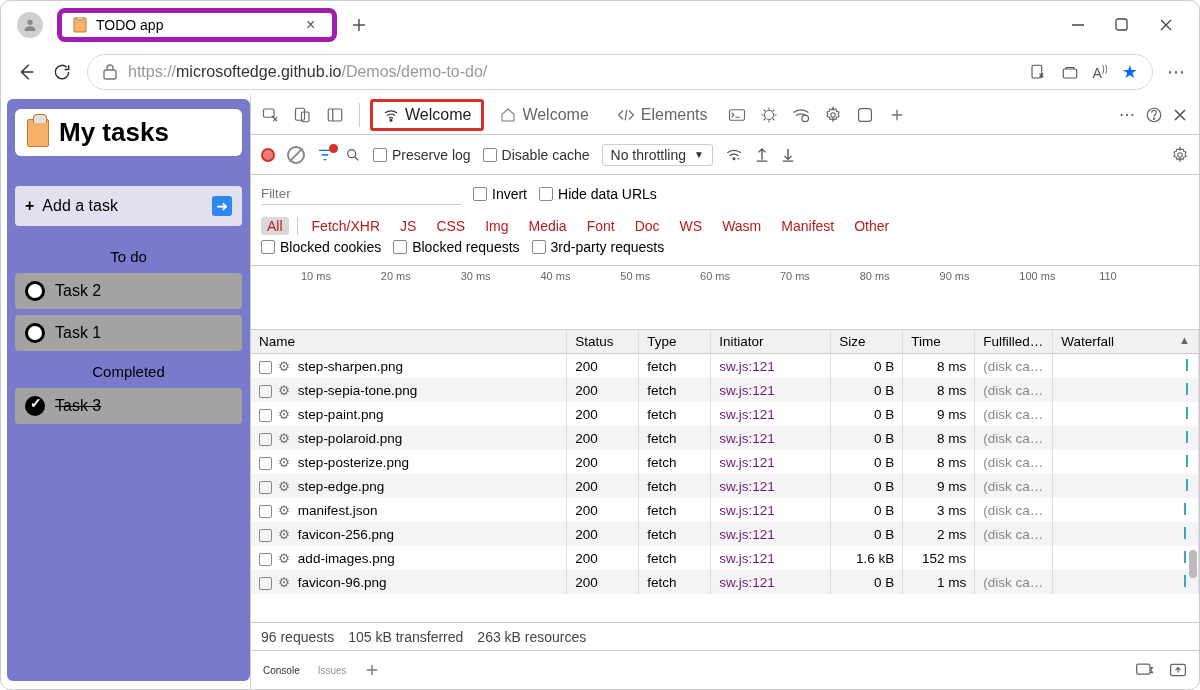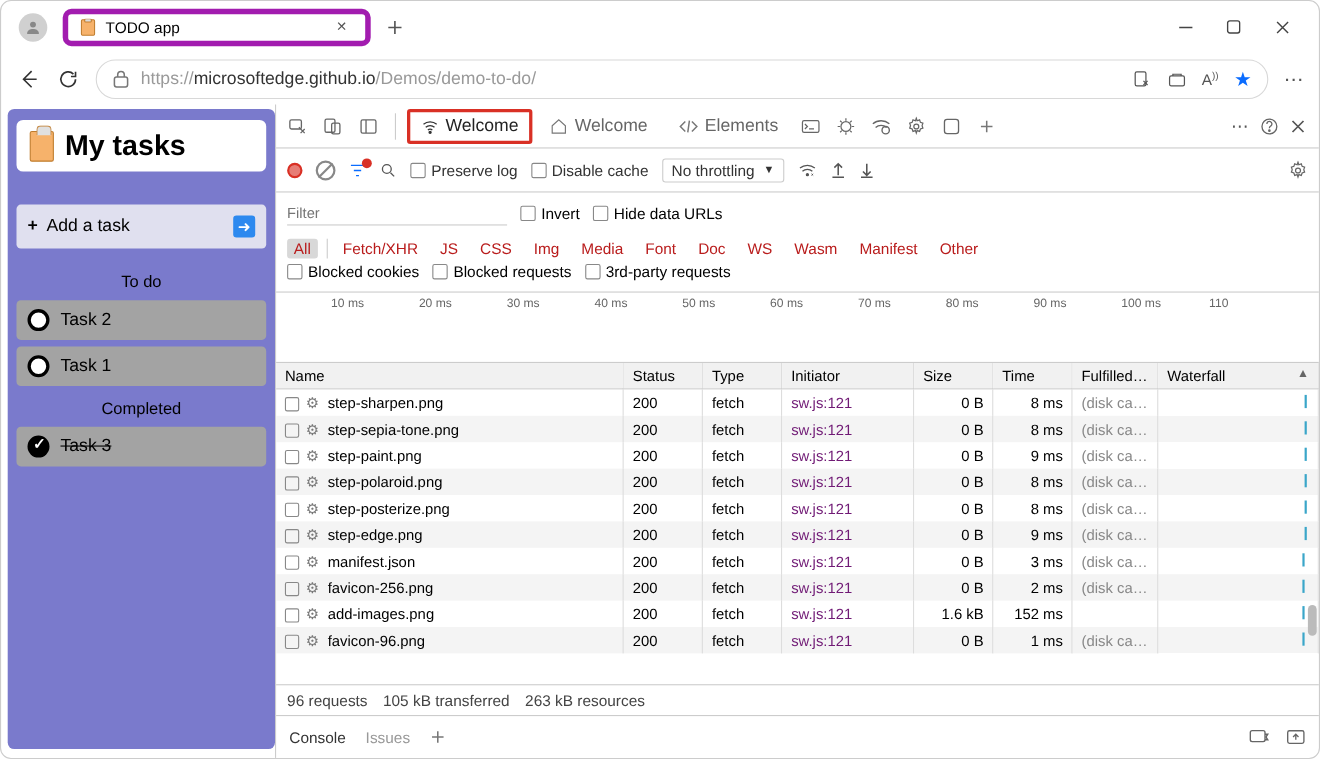--- a/index.html
+++ b/index.html
@@ -87,21 +87,21 @@
 .row-chk { width:13px;height:13px;border:1px solid #888;border-radius:2px;display:inline-block;margin-right:6px; vertical-align:middle; }
 .row-cog { color:#777; display:inline-block; margin-right:4px; }
 .muted { color:#888; }
 td.wf { position:relative; }
 td.wf .bar { position:absolute; top:5px; width:2px; height:12px; background:#3aa6c9; }
 .scroll-thumb { position:absolute; right:2px; top:220px; width:8px; height:28px; background:#bbb; border-radius:4px; }
 .sort-ind { float:right; color:#666; font-size:11px; }
 
 .dt-summary { height:28px; border-bottom:1px solid #ccc; display:flex; align-items:center; gap:14px; padding:0 10px; font-size:14px; color:#444; }
 
-.dt-drawer { height:38px; display:flex; align-items:center; padding:0 12px; gap:18px; font-size:14px; }
+.dt-drawer { height:38px; display:flex; align-items:center; padding:0 12px; gap:18px; font-size:10px; }
 .dt-drawer .dtab { color:#333; }
 .dt-drawer .dtab.inactive { color:#999; }
 .dt-drawer .right { margin-left:auto; display:flex; gap:14px; color:#555; }
 
 svg { display:block; }
 </style>
 </head>
 <body>
 
 <div class="titlebar">

